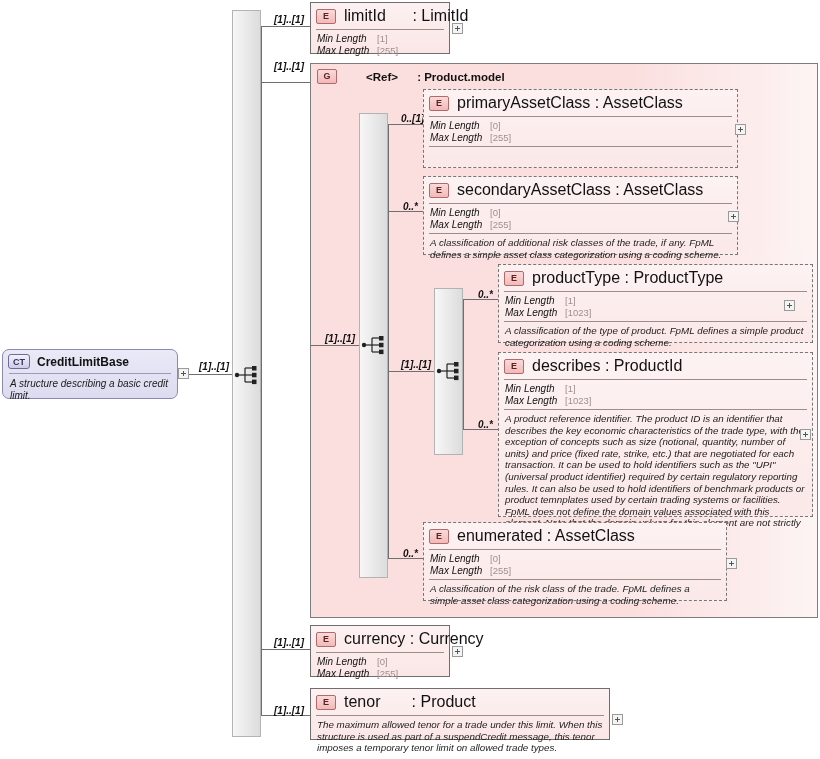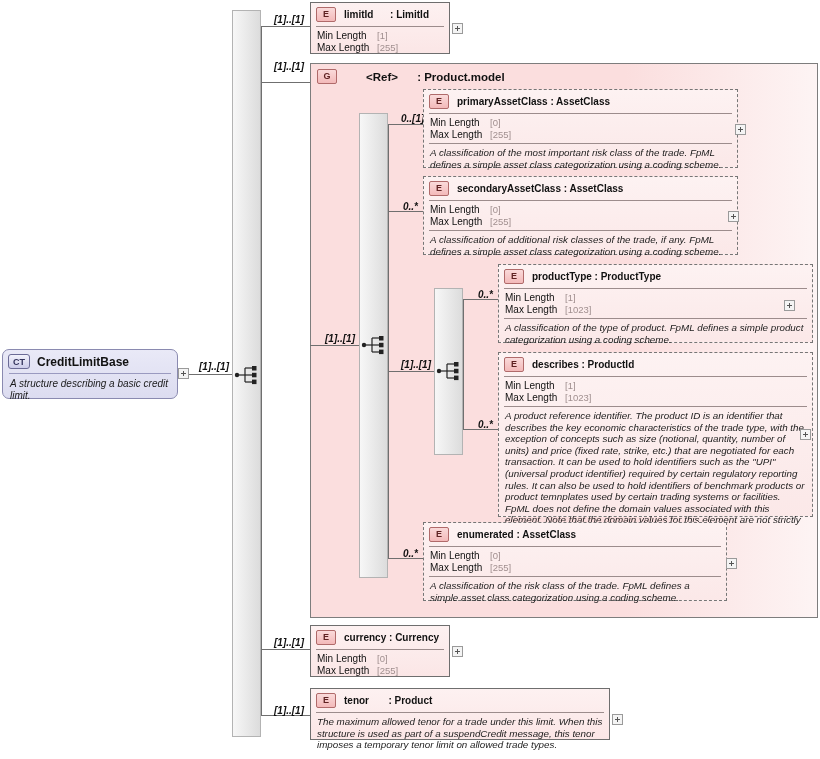--- a/index.html
+++ b/index.html
@@ -67,31 +67,31 @@
     width:20px;height:15px;
     border:1px solid #b06a6a;
     background:linear-gradient(to bottom,#fadada,#f3b9b9);
     border-radius:2px;
     font-size:9px;line-height:13px;text-align:center;
     font-weight:bold;color:#5e2222;
     box-sizing:border-box;
     flex:none;
   }
   .el-name{
-    font-size:10px;font-weight:bold;color:#111;
+    font-size:16px;font-weight:normal;color:#111;
     white-space:pre;
   }
   .el-sep{height:1px;background:#9c8c8c;margin:0 5px;}
   .el-facets{
     padding:3px 6px 3px 6px;
     line-height:11.5px;
   }
   .facet-row{display:flex;}
   .facet-k{
-    font-size:10px;color:#111;
+    font-style:italic;font-size:10px;color:#111;
     width:60px;flex:none;
   }
   .facet-v{font-size:9.5px;color:#a08f8f;}
   .el-doc{
     padding:3px 6px 4px 6px;
     font-style:italic;font-size:9.8px;color:#1c1c1c;
     line-height:11.6px;
   }
 
   
@@ -257,21 +257,20 @@
       <div class="facet-row">
         <div class="facet-k">Min Length</div>
         <div class="facet-v">[0]</div>
       </div>
       <div class="facet-row">
         <div class="facet-k">Max Length</div>
         <div class="facet-v">[255]</div>
       </div>
     </div>
     <div class="el-sep"></div>
-    <div class="el-doc">A classification of the most important risk class of the trade. FpML defines a simple asset class categorization using a coding scheme.</div>
   </div>
   <div class="expander plus" style="left:735px;top:124px;"></div>
 
   <div class="el-box dashed" style="left:423px;top:176px;width:315px;height:79px;">
     <div class="el-head">
       <div class="el-badge">E</div>
       <div class="el-name">secondaryAssetClass : AssetClass</div>
     </div>
     <div class="el-sep"></div>
     <div class="el-facets">

